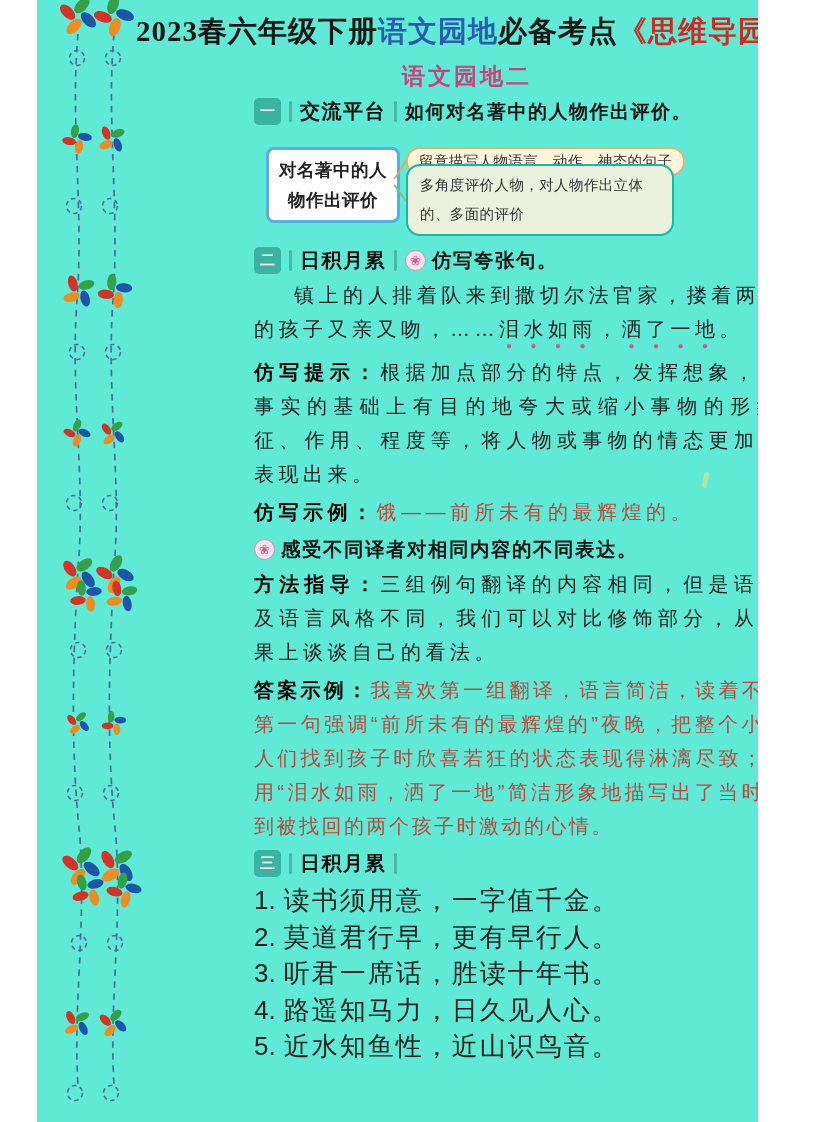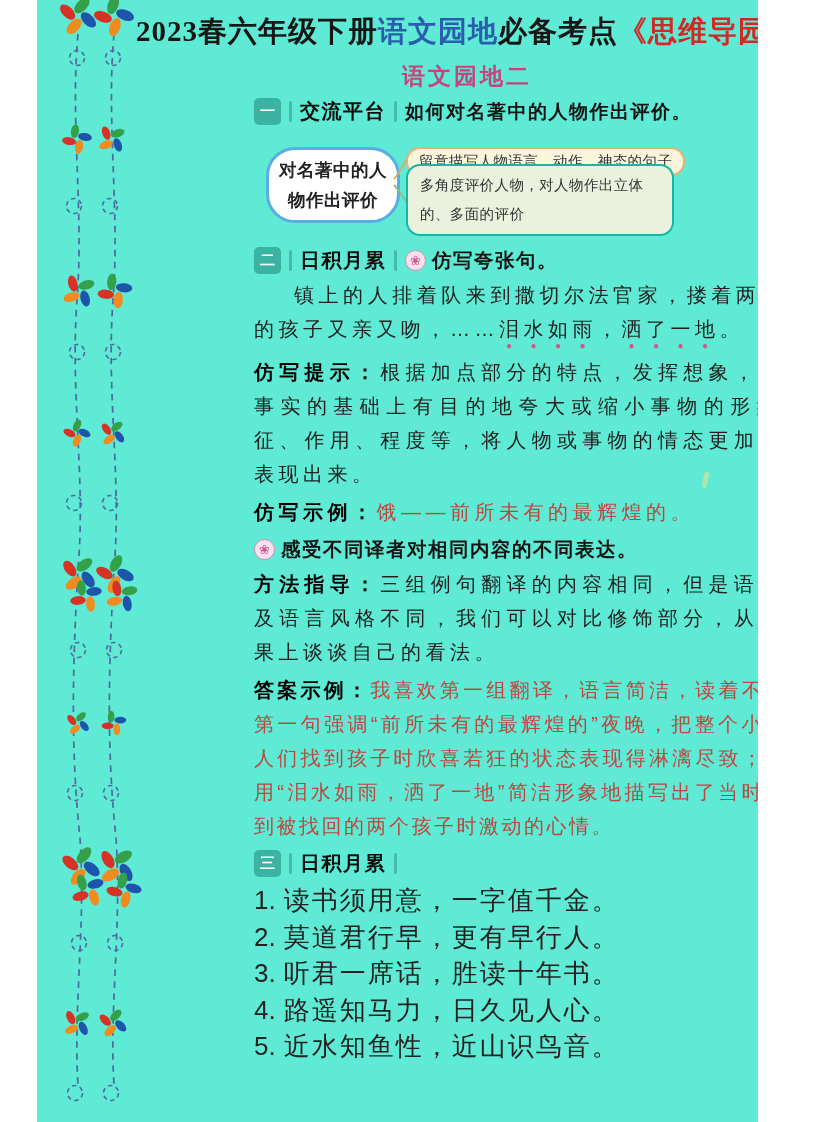--- a/index.html
+++ b/index.html
@@ -25,21 +25,21 @@
            justify-content:center; }
   .vbar  { flex:0 0 auto; width:3px; height:21px; background:#46b9aa; border-radius:2px; margin:0 8px; }
   .sec-name { font-size:20px; font-weight:800; color:#0d0d0d; letter-spacing:1.5px; white-space:nowrap; }
   .sec-desc { font-size:19px; font-weight:700; color:#141414; letter-spacing:1.5px; white-space:nowrap; }
   .flower { flex:0 0 auto; width:21px; height:21px; border-radius:50%; background:#f9e2ee;
             border:1px solid #d98ab2; color:#c85b94; font-size:13px; line-height:19px;
             text-align:center; margin-right:6px; }
   
   .mindmap { position:relative; height:106px; margin:6px 0 10px 0; }
   .root-bubble { position:absolute; left:12px; top:16px; width:134px; padding:5px 6px;
-                 border:3px solid #56aee2; border-radius:29px; background:#fff;
+                 border:3px solid #56aee2; border-radius:8px; background:#fff;
                  font-size:17.5px; font-weight:600; color:#222; text-align:center;
                  line-height:1.72; letter-spacing:0.5px; }
   .branch-cream { position:absolute; left:152px; top:16px; padding:3px 11px;
                   border:2px solid #e2b374; border-radius:14px; background:#fcf5dc;
                   font-size:14.5px; font-weight:500; color:#333; letter-spacing:0.4px;
                   white-space:nowrap; }
   .branch-green { position:absolute; left:152px; top:33px; width:268px; padding:5px 12px;
                   border:2px solid #14b8a6; border-radius:14px; background:#eaf2dd;
                   font-size:14.5px; font-weight:500; color:#333; line-height:2.0;
                   letter-spacing:0.4px; }

